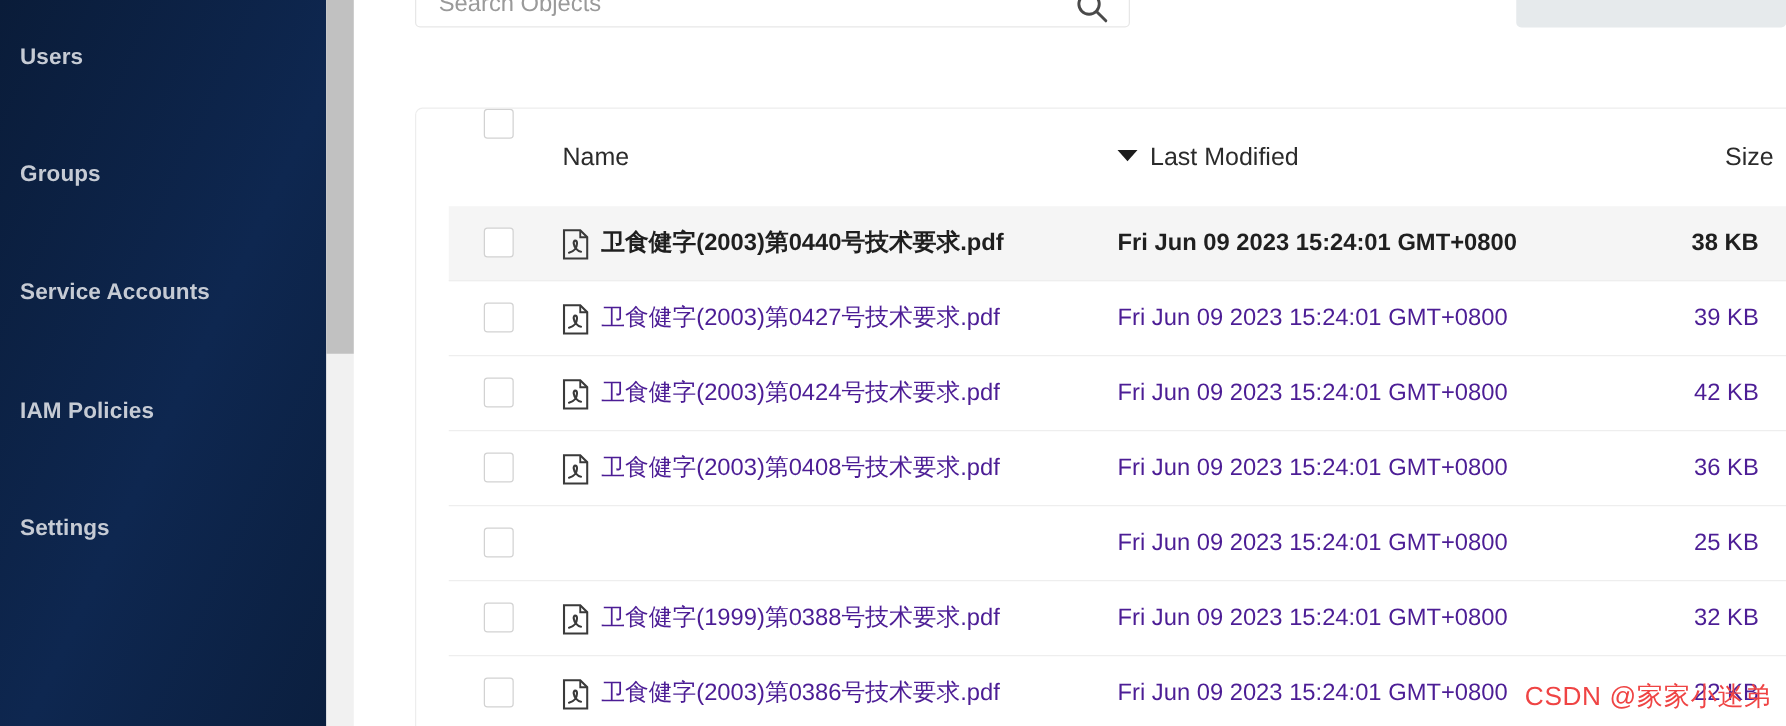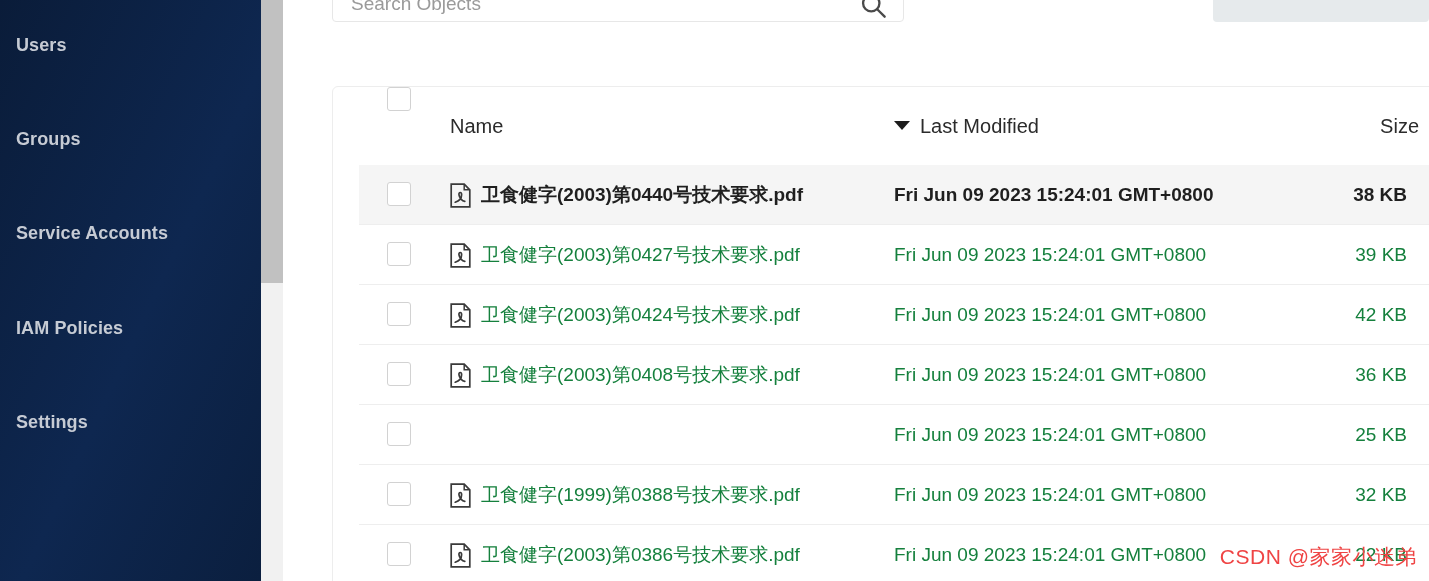--- a/index.html
+++ b/index.html
@@ -192,21 +192,21 @@
     background: #f5f5f5;
   }
   .row .checkbox { left: 28px; top: 17px; }
 
   .cell {
     position: absolute;
     top: 0;
     height: 60px;
     line-height: 60px;
     font-size: 19px;
-    color: #15803d;
+    color: #4c1d95;
     white-space: nowrap;
   }
   .row.selected .cell { font-weight: 700; color: #1f1f1f; }
 
   .name-cell {
     left: 91px;
     display: flex;
     align-items: center;
     gap: 10px;
   }

